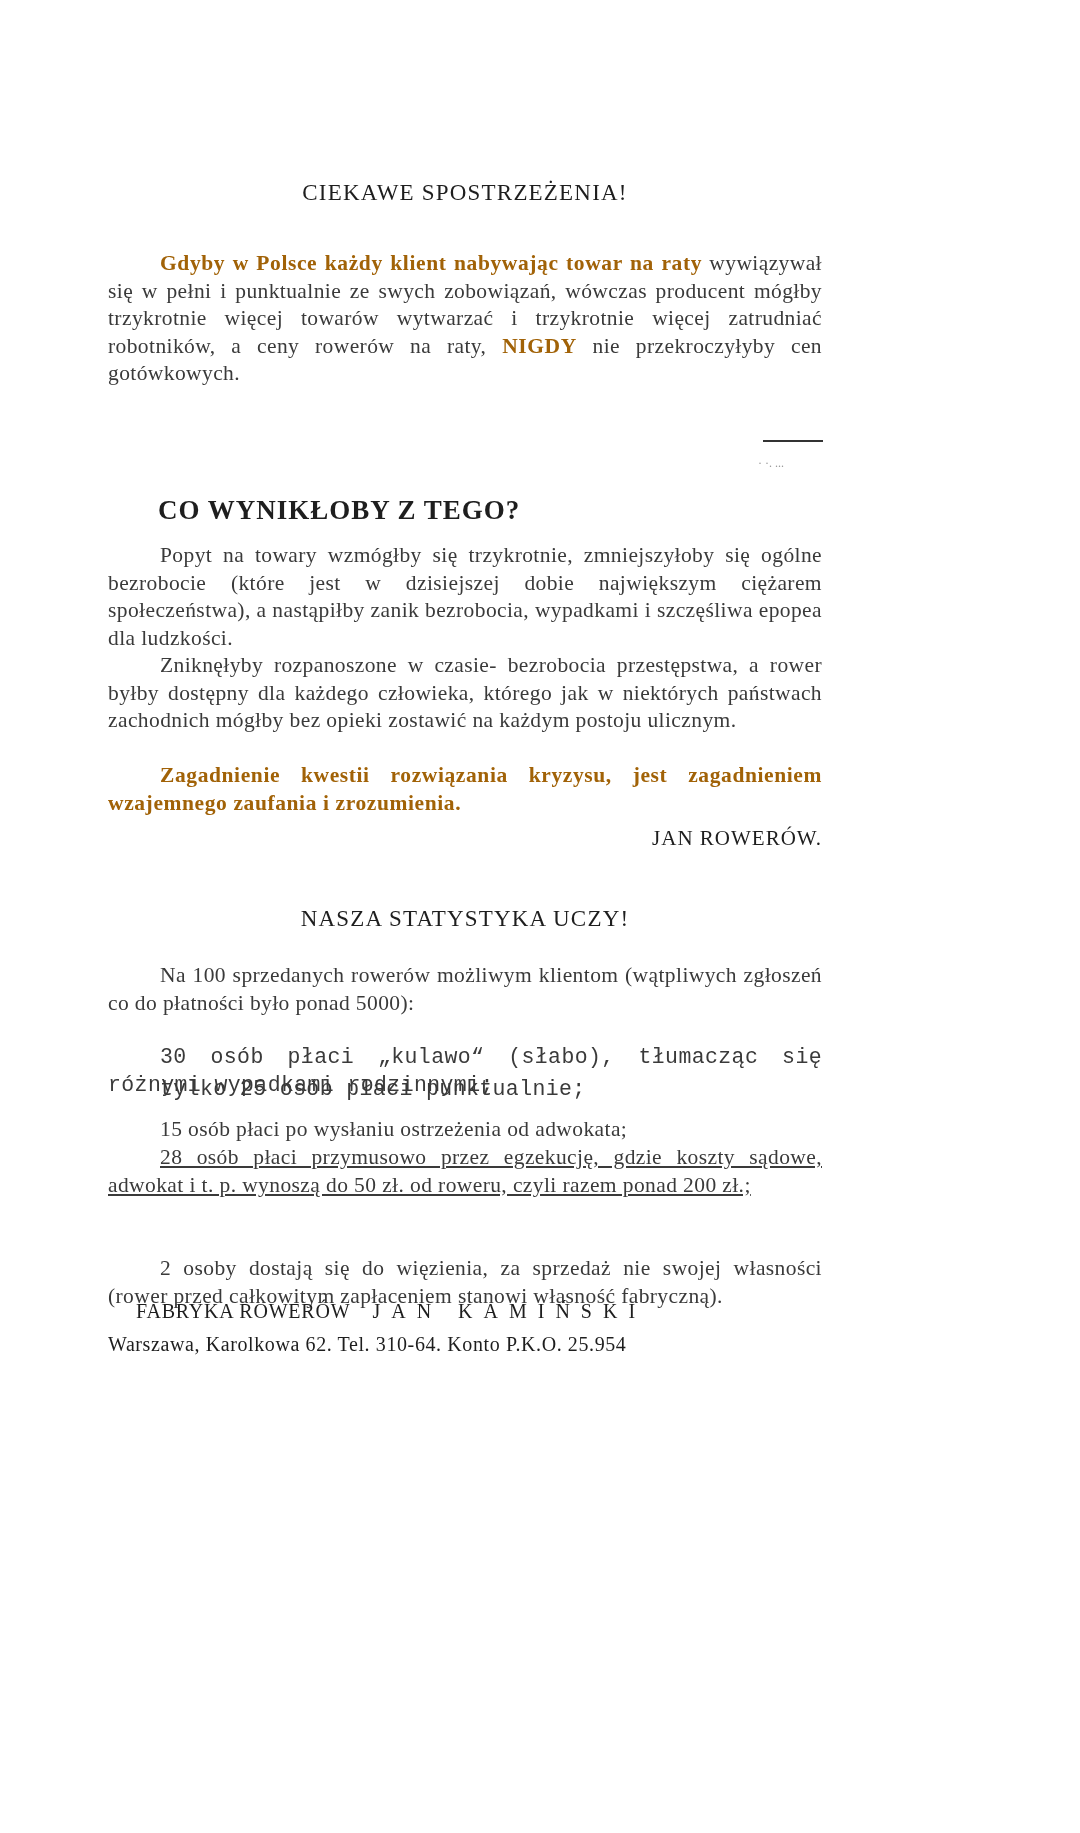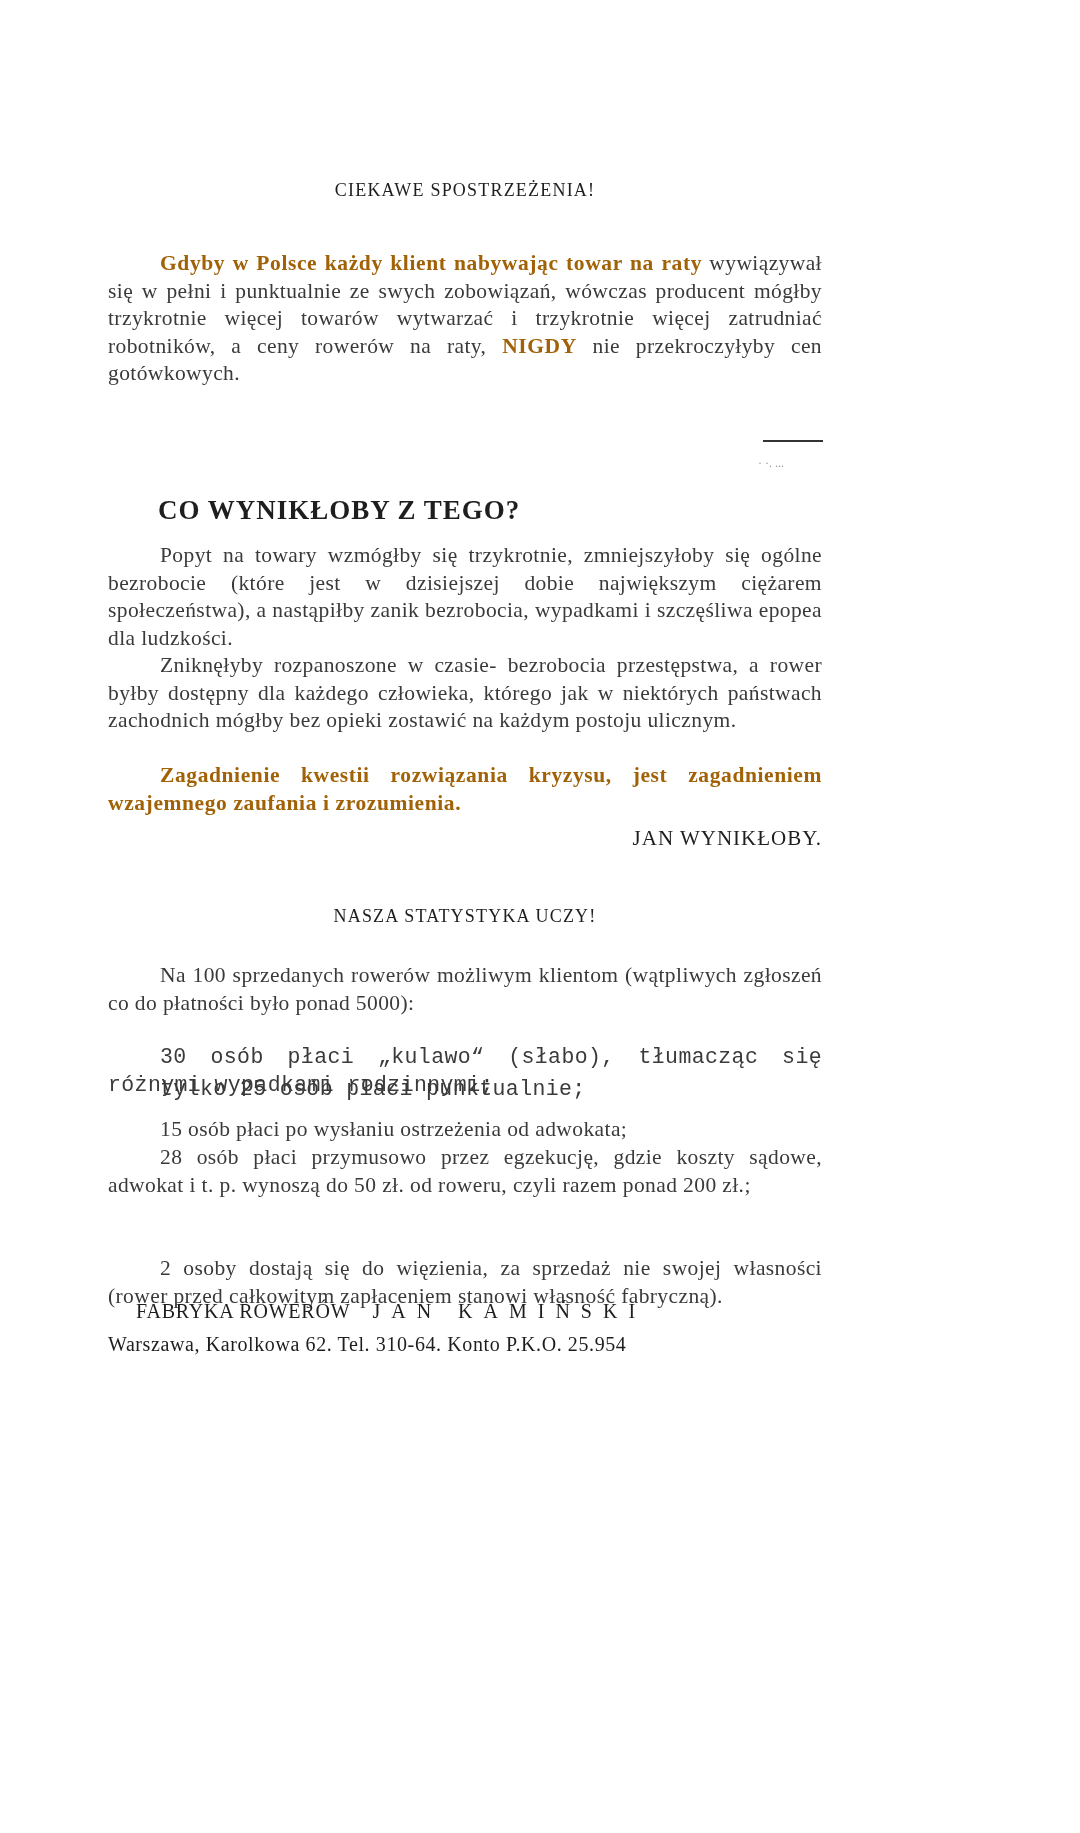--- a/index.html
+++ b/index.html
@@ -14,21 +14,21 @@
   .page {
     position: absolute;
     left: 108px;
     top: 0;
     width: 714px;
   }
   .title {
     position: absolute;
     left: 0; width: 100%;
     text-align: center;
-    font-size: 18px;
+    font-size: 23px;
     letter-spacing: 1.2px;
     color: #1e1e1e;
     font-weight: normal;
     margin: 0;
   }
   .subhead {
     position: absolute;
     left: 0;
     font-size: 27px;
     letter-spacing: 1px;
@@ -95,28 +95,28 @@
 
   <div class="mark" style="left:655px; top:440px; width:60px;"></div>
   <span class="speck" style="left:650px; top:456px;">·  ·. ...</span>
 
   <h2 class="subhead" style="top:495px;">CO WYNIKŁOBY Z TEGO?</h2>
 
   <p class="para indent" style="top:542px;">Popyt na towary wzmógłby się trzykrotnie, zmniejszyłoby się ogólne bezrobocie (które jest w dzisiejszej dobie największym ciężarem społeczeństwa), a nastąpiłby zanik bezrobocia, wypadkami i szczęśliwa epopea dla ludzkości.</p>
   <p class="para indent" style="top:652px;">Zniknęłyby rozpanoszone w czasie- bezrobocia przestępstwa, a rower byłby dostępny dla każdego człowieka, którego jak w niektórych państwach zachodnich mógłby bez opieki zostawić na każdym postoju ulicznym.</p>
   <p class="para indent bold" style="top:762px;"><span class="b">Zagadnienie kwestii rozwiązania kryzysu, jest zagadnieniem wzajemnego zaufania i zrozumienia.</span></p>
 
-  <p class="signature" style="top:826px;">JAN WYNIKŁOBY.</p>
+  <p class="signature" style="top:826px;">JAN ROWERÓW.</p>
 
   <h1 class="title" style="top:906px;">NASZA STATYSTYKA UCZY!</h1>
 
   <p class="para indent" style="top:962px;">Na 100 sprzedanych rowerów możliwym klientom (wątpliwych zgłoszeń co do płatności było ponad 5000):</p>
 
   <p class="para indent" style="top:1076px;font-family:Liberation Mono, monospace;">tylko 25 osób płaci punktualnie;</p>
   <p class="para indent" style="top:1044px;font-family:Liberation Mono, monospace;">30 osób płaci „kulawo“ (słabo), tłumacząc się różnymi wypadkami rodzinnymi;</p>
   <p class="para indent" style="top:1116px;">15 osób płaci po wysłaniu ostrzeżenia od adwokata;</p>
-  <p class="para indent" style="top:1144px;">28 osób płaci przymusowo przez egzekucję, gdzie koszty sądowe, adwokat i t. p. wynoszą do 50 zł. od roweru, czyli razem ponad 200 zł.;</p>
+  <p class="para indent" style="top:1144px;text-decoration:underline;">28 osób płaci przymusowo przez egzekucję, gdzie koszty sądowe, adwokat i t. p. wynoszą do 50 zł. od roweru, czyli razem ponad 200 zł.;</p>
   <p class="para indent" style="top:1227px;margin-top:28px;">2 osoby dostają się do więzienia, za sprzedaż nie swojej własności (rower przed całkowitym zapłaceniem stanowi własność fabryczną).</p>
 
   <p class="footer-line1" style="top:1300px;"><span>FABRYKA ROWERÓW</span><span class="spaced">JAN KAMIŃSKI</span></p>
   <p class="footer-line2" style="top:1333px;">Warszawa, Karolkowa 62. Tel. 310-64. Konto P.K.O. 25.954</p>
 
 </div>
 
 </body></html>

